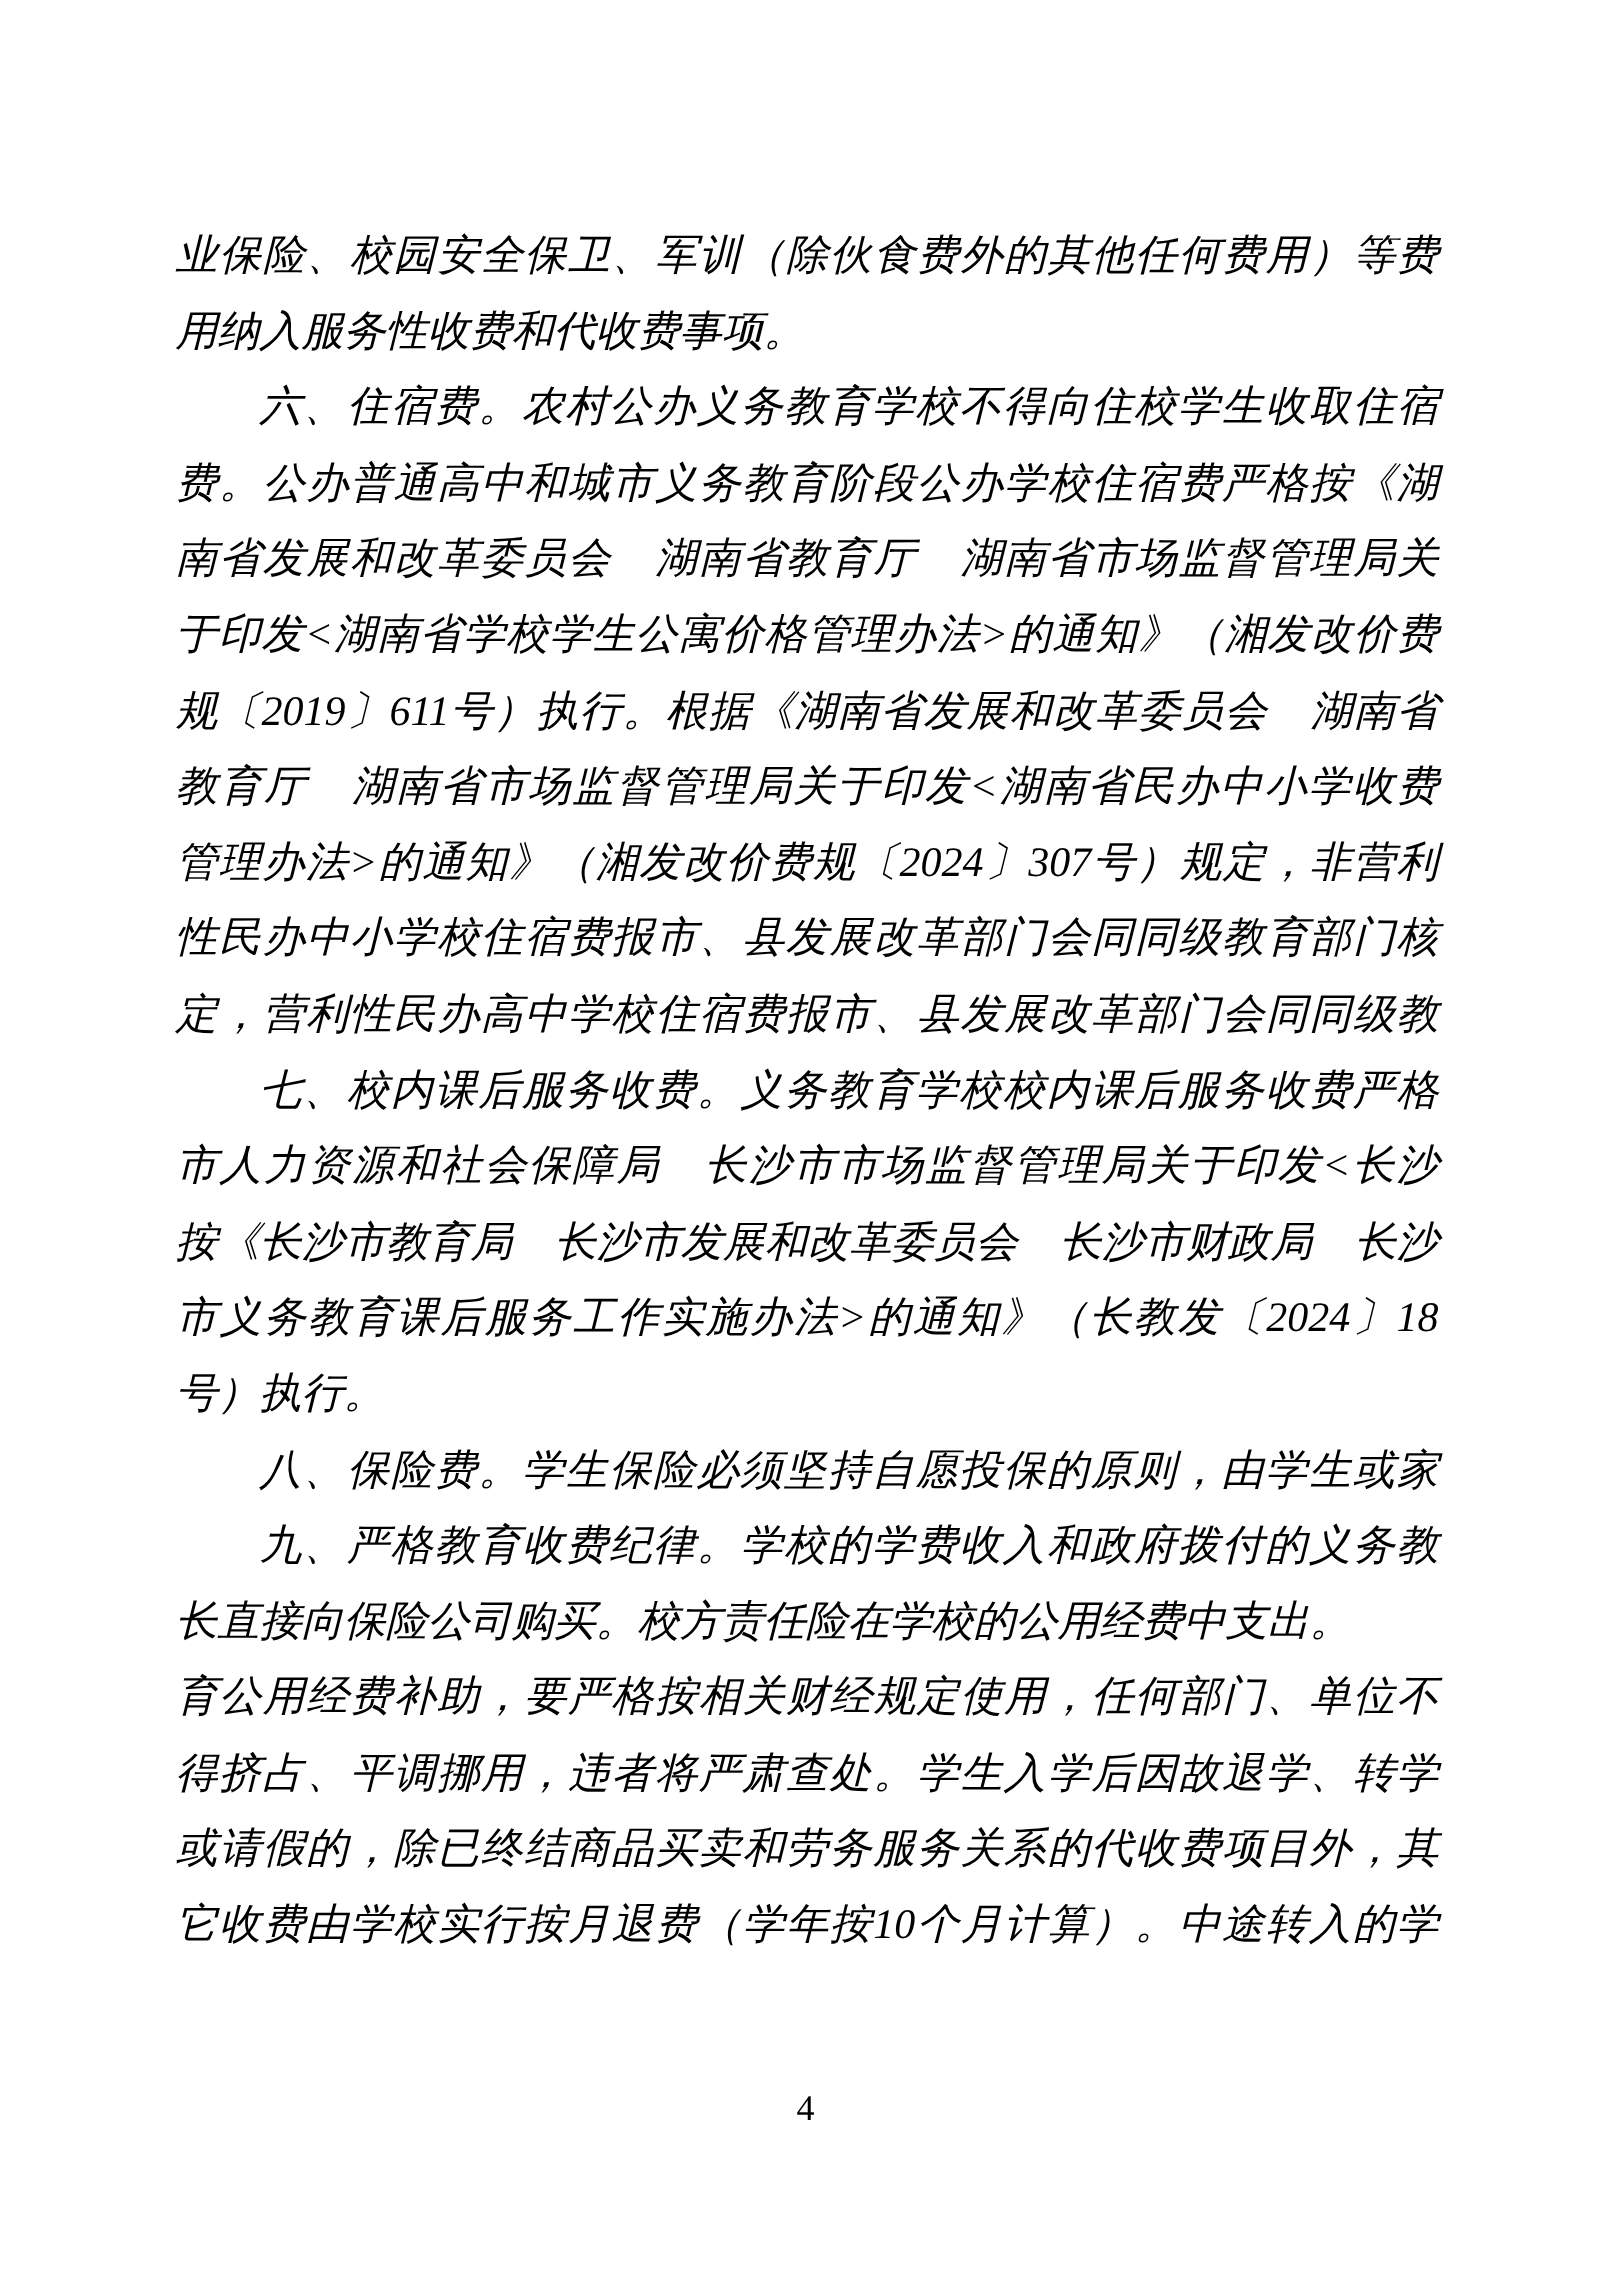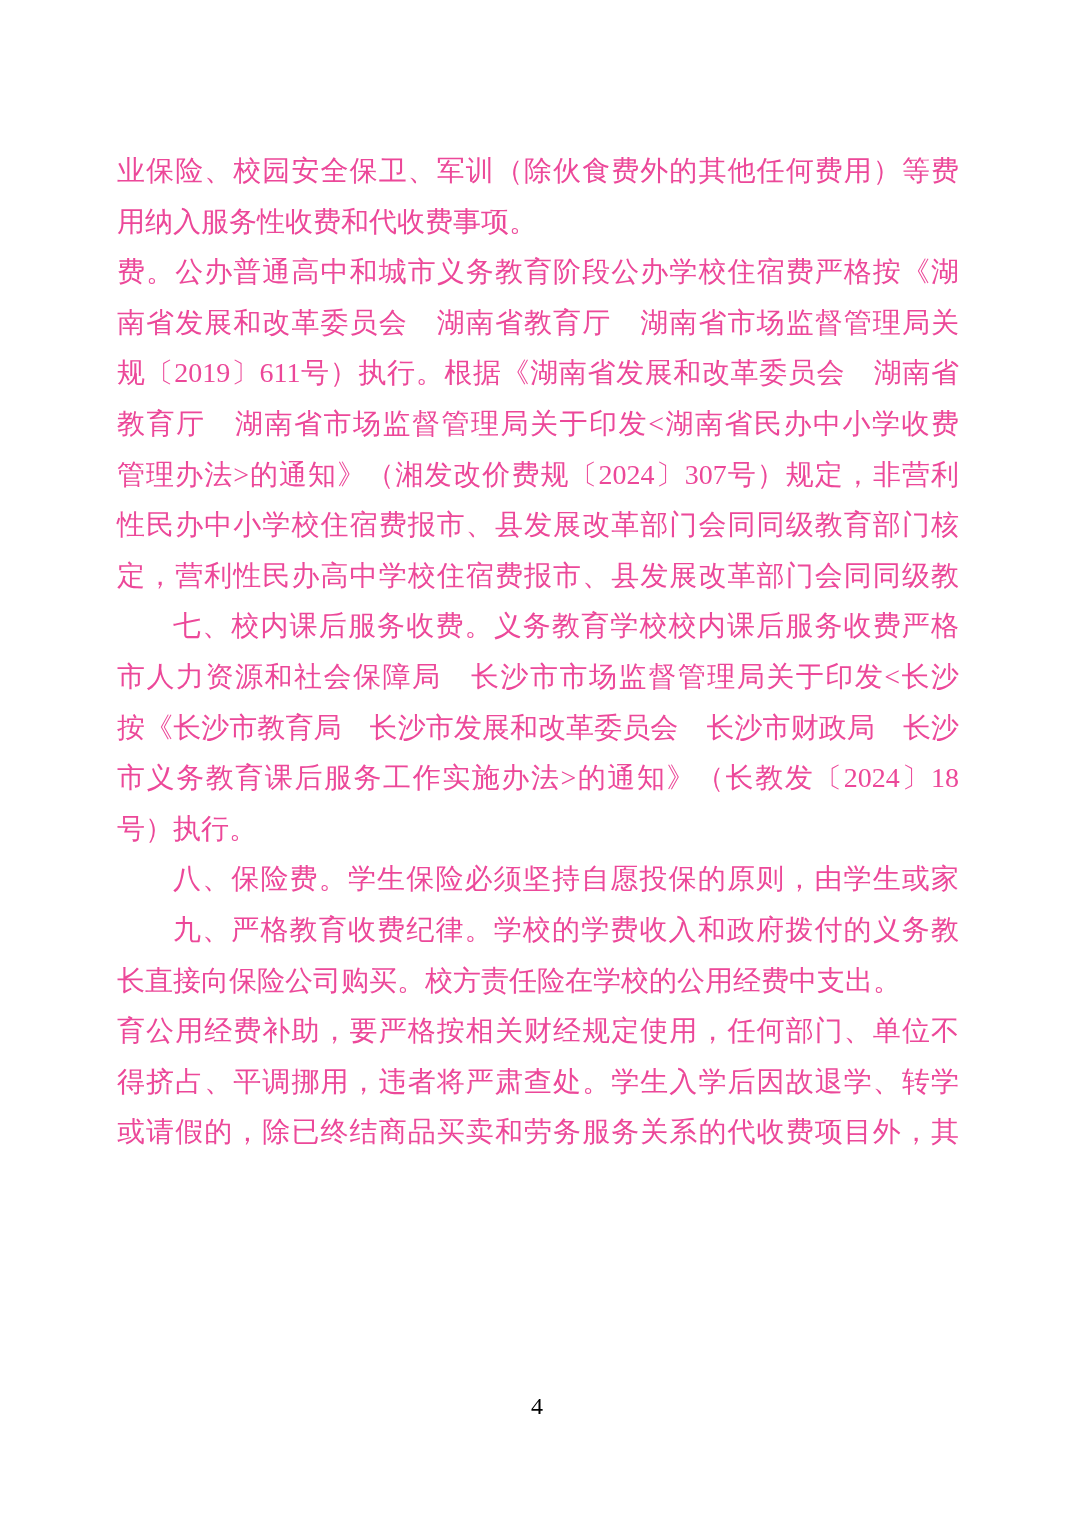--- a/index.html
+++ b/index.html
@@ -19,25 +19,26 @@
   .doc-body {
     position: absolute;
     left: 117px;
     top: 146px;
     width: 842px;
   }
   .line {
     font-size: 28px;
     line-height: 50.6px;
     height: 50.6px;
-    color: #ec4899;
+    color: #000000;
     text-align: justify;
     text-align-last: justify;
     text-justify: inter-character;
     white-space: normal;
+    font-style: italic;
   }
   .line.indent {
     padding-left: 56px;
   }
   .line.end {
     text-align: center;
     text-align-last: left;
   }
   .page-number {
     position: absolute;
@@ -50,33 +51,36 @@
     color: #000000;
   }
 </style>
 </head>
 <body>
 
 <div class="page">
   <div class="doc-body">
       <div class="line">业保险、校园安全保卫、军训（除伙食费外的其他任何费用）等费</div>
       <div class="line end">用纳入服务性收费和代收费事项。</div>
+      <div class="line indent">六、住宿费。农村公办义务教育学校不得向住校学生收取住宿</div>
       <div class="line">费。公办普通高中和城市义务教育阶段公办学校住宿费严格按《湖</div>
       <div class="line">南省发展和改革委员会　湖南省教育厅　湖南省市场监督管理局关</div>
+      <div class="line">于印发&lt;湖南省学校学生公寓价格管理办法&gt;的通知》（湘发改价费</div>
       <div class="line">规〔2019〕611号）执行。根据《湖南省发展和改革委员会　湖南省</div>
       <div class="line">教育厅　湖南省市场监督管理局关于印发&lt;湖南省民办中小学收费</div>
       <div class="line">管理办法&gt;的通知》（湘发改价费规〔2024〕307号）规定，非营利</div>
       <div class="line">性民办中小学校住宿费报市、县发展改革部门会同同级教育部门核</div>
       <div class="line">定，营利性民办高中学校住宿费报市、县发展改革部门会同同级教</div>
       <div class="line indent">七、校内课后服务收费。义务教育学校校内课后服务收费严格</div>
       <div class="line">市人力资源和社会保障局　长沙市市场监督管理局关于印发&lt;长沙</div>
       <div class="line">按《长沙市教育局　长沙市发展和改革委员会　长沙市财政局　长沙</div>
       <div class="line">市义务教育课后服务工作实施办法&gt;的通知》（长教发〔2024〕18</div>
       <div class="line end">号）执行。</div>
       <div class="line indent">八、保险费。学生保险必须坚持自愿投保的原则，由学生或家</div>
       <div class="line indent">九、严格教育收费纪律。学校的学费收入和政府拨付的义务教</div>
       <div class="line end">长直接向保险公司购买。校方责任险在学校的公用经费中支出。</div>
       <div class="line">育公用经费补助，要严格按相关财经规定使用，任何部门、单位不</div>
       <div class="line">得挤占、平调挪用，违者将严肃查处。学生入学后因故退学、转学</div>
       <div class="line">或请假的，除已终结商品买卖和劳务服务关系的代收费项目外，其</div>
+      <div class="line">它收费由学校实行按月退费（学年按10个月计算）。中途转入的学</div>
     </div>
   <div class="page-number">4</div>
 </div>
 
 </body></html>

